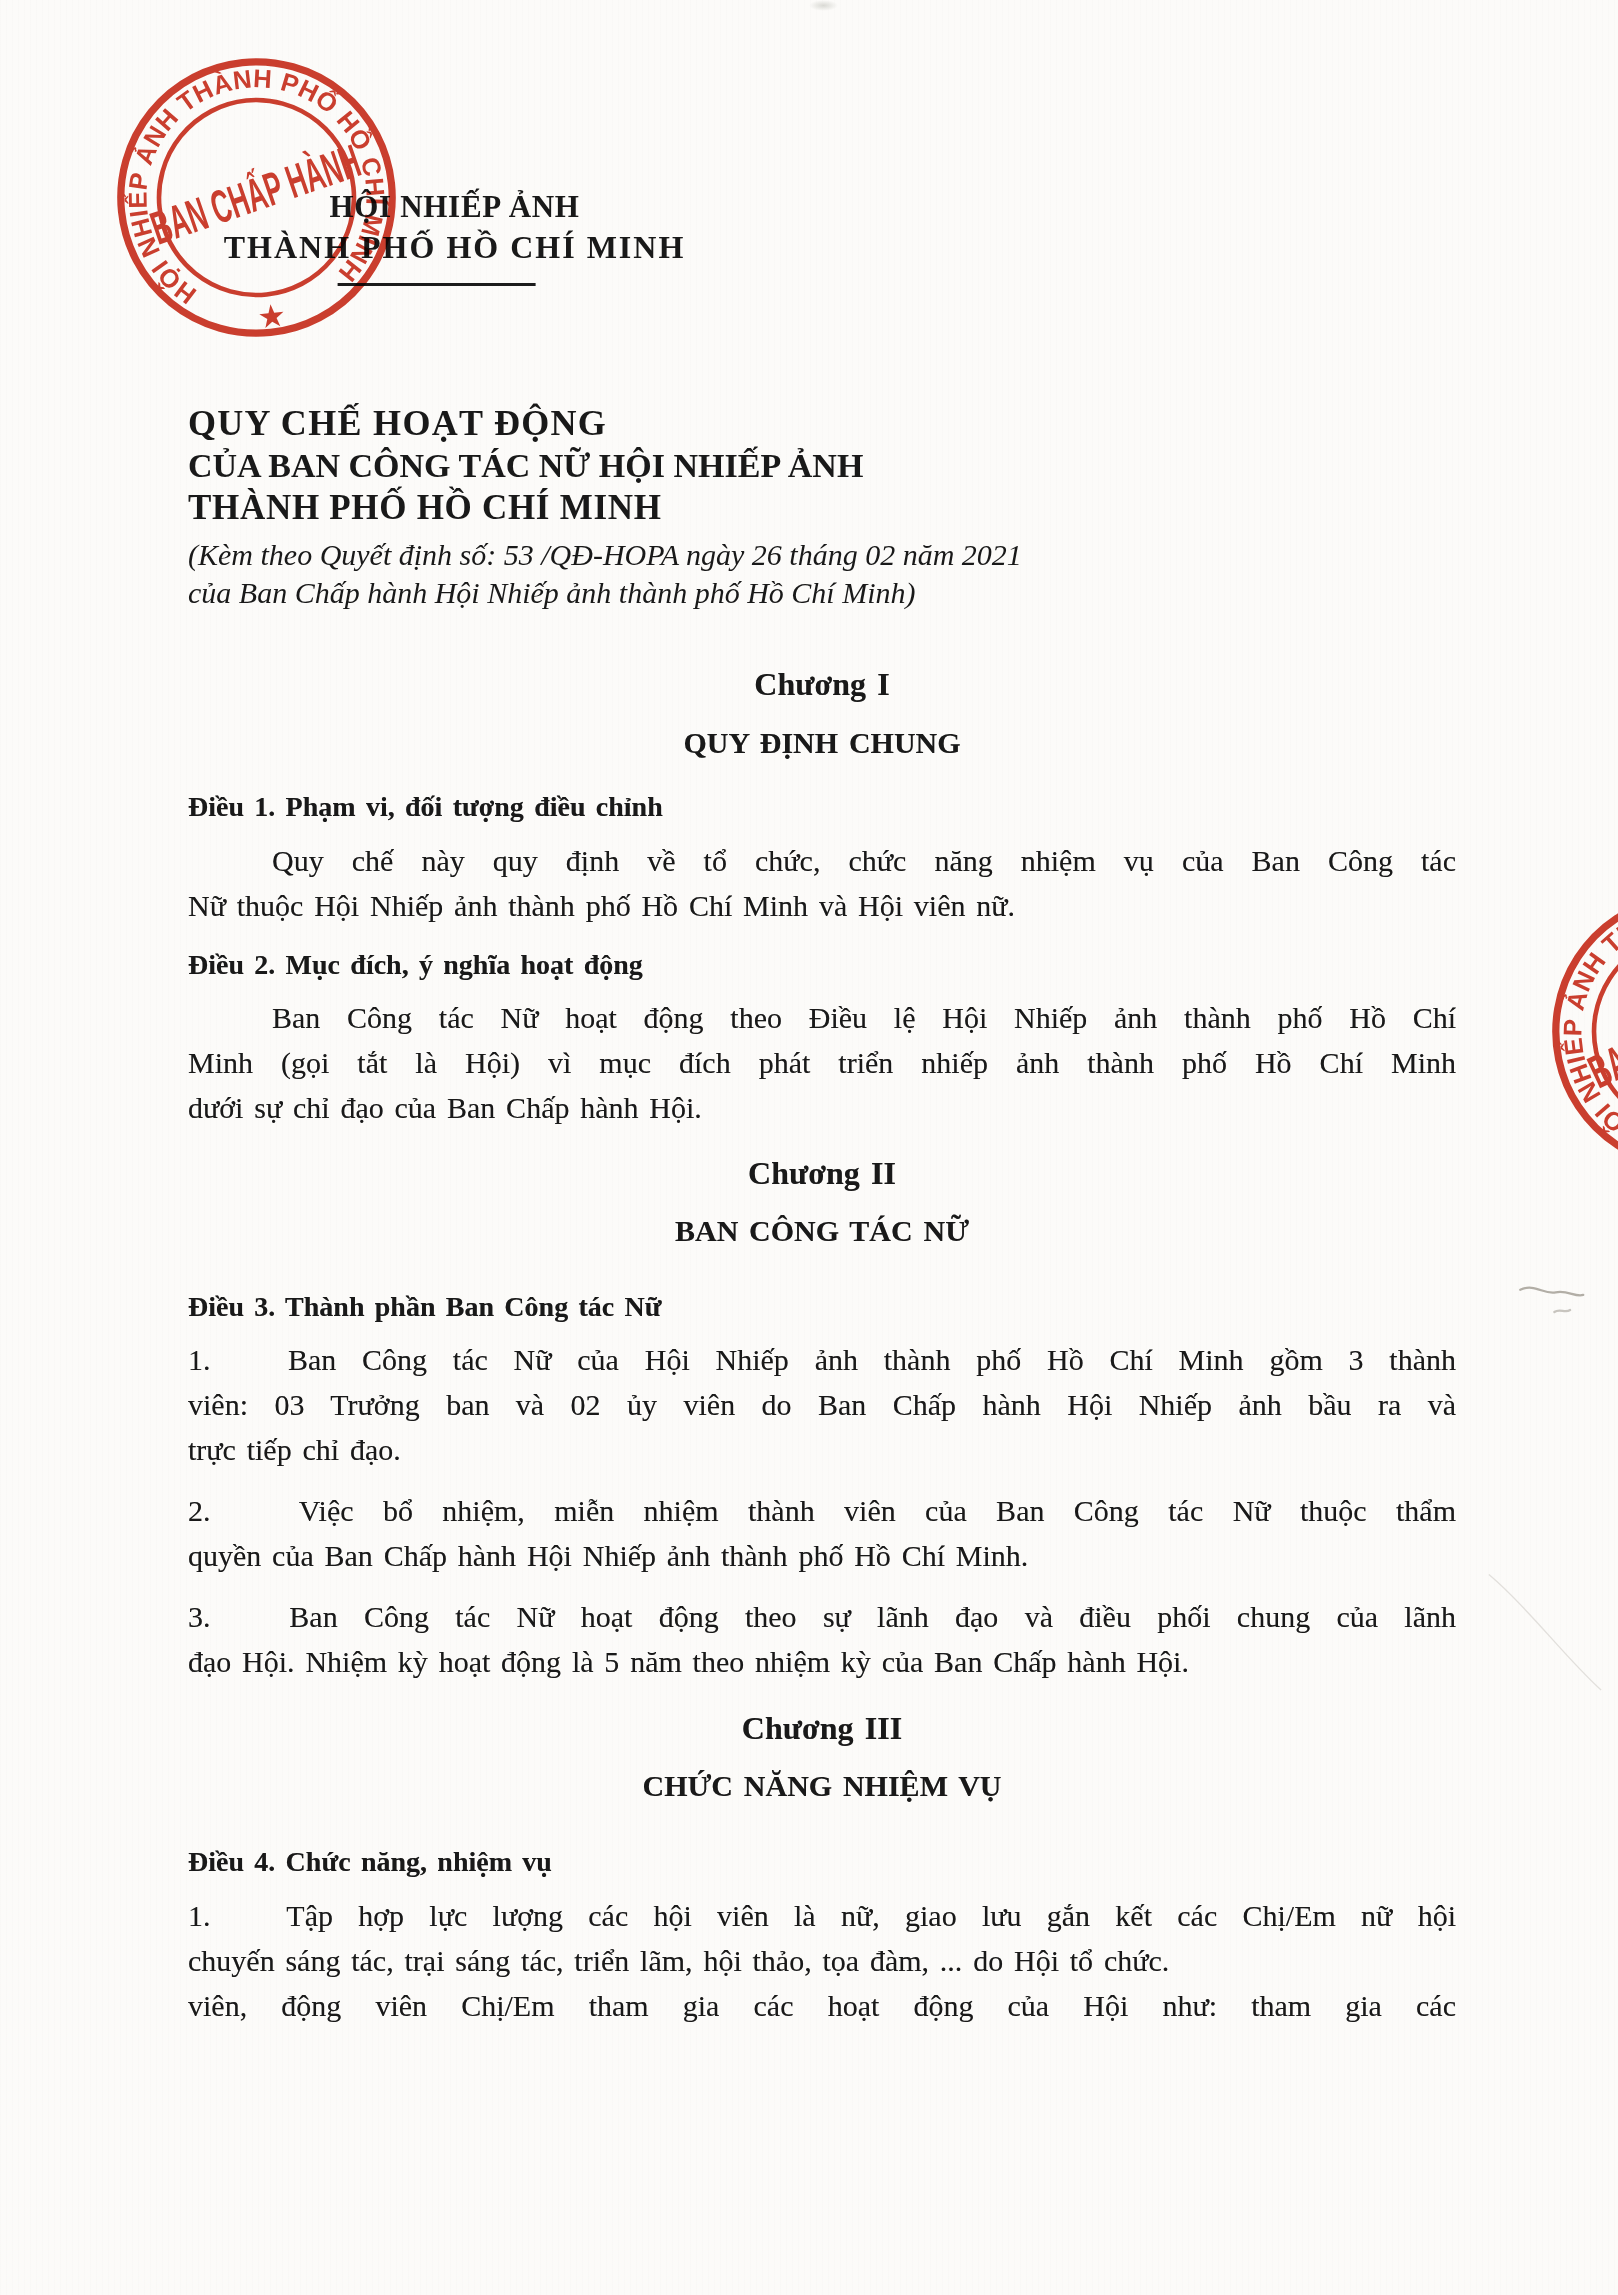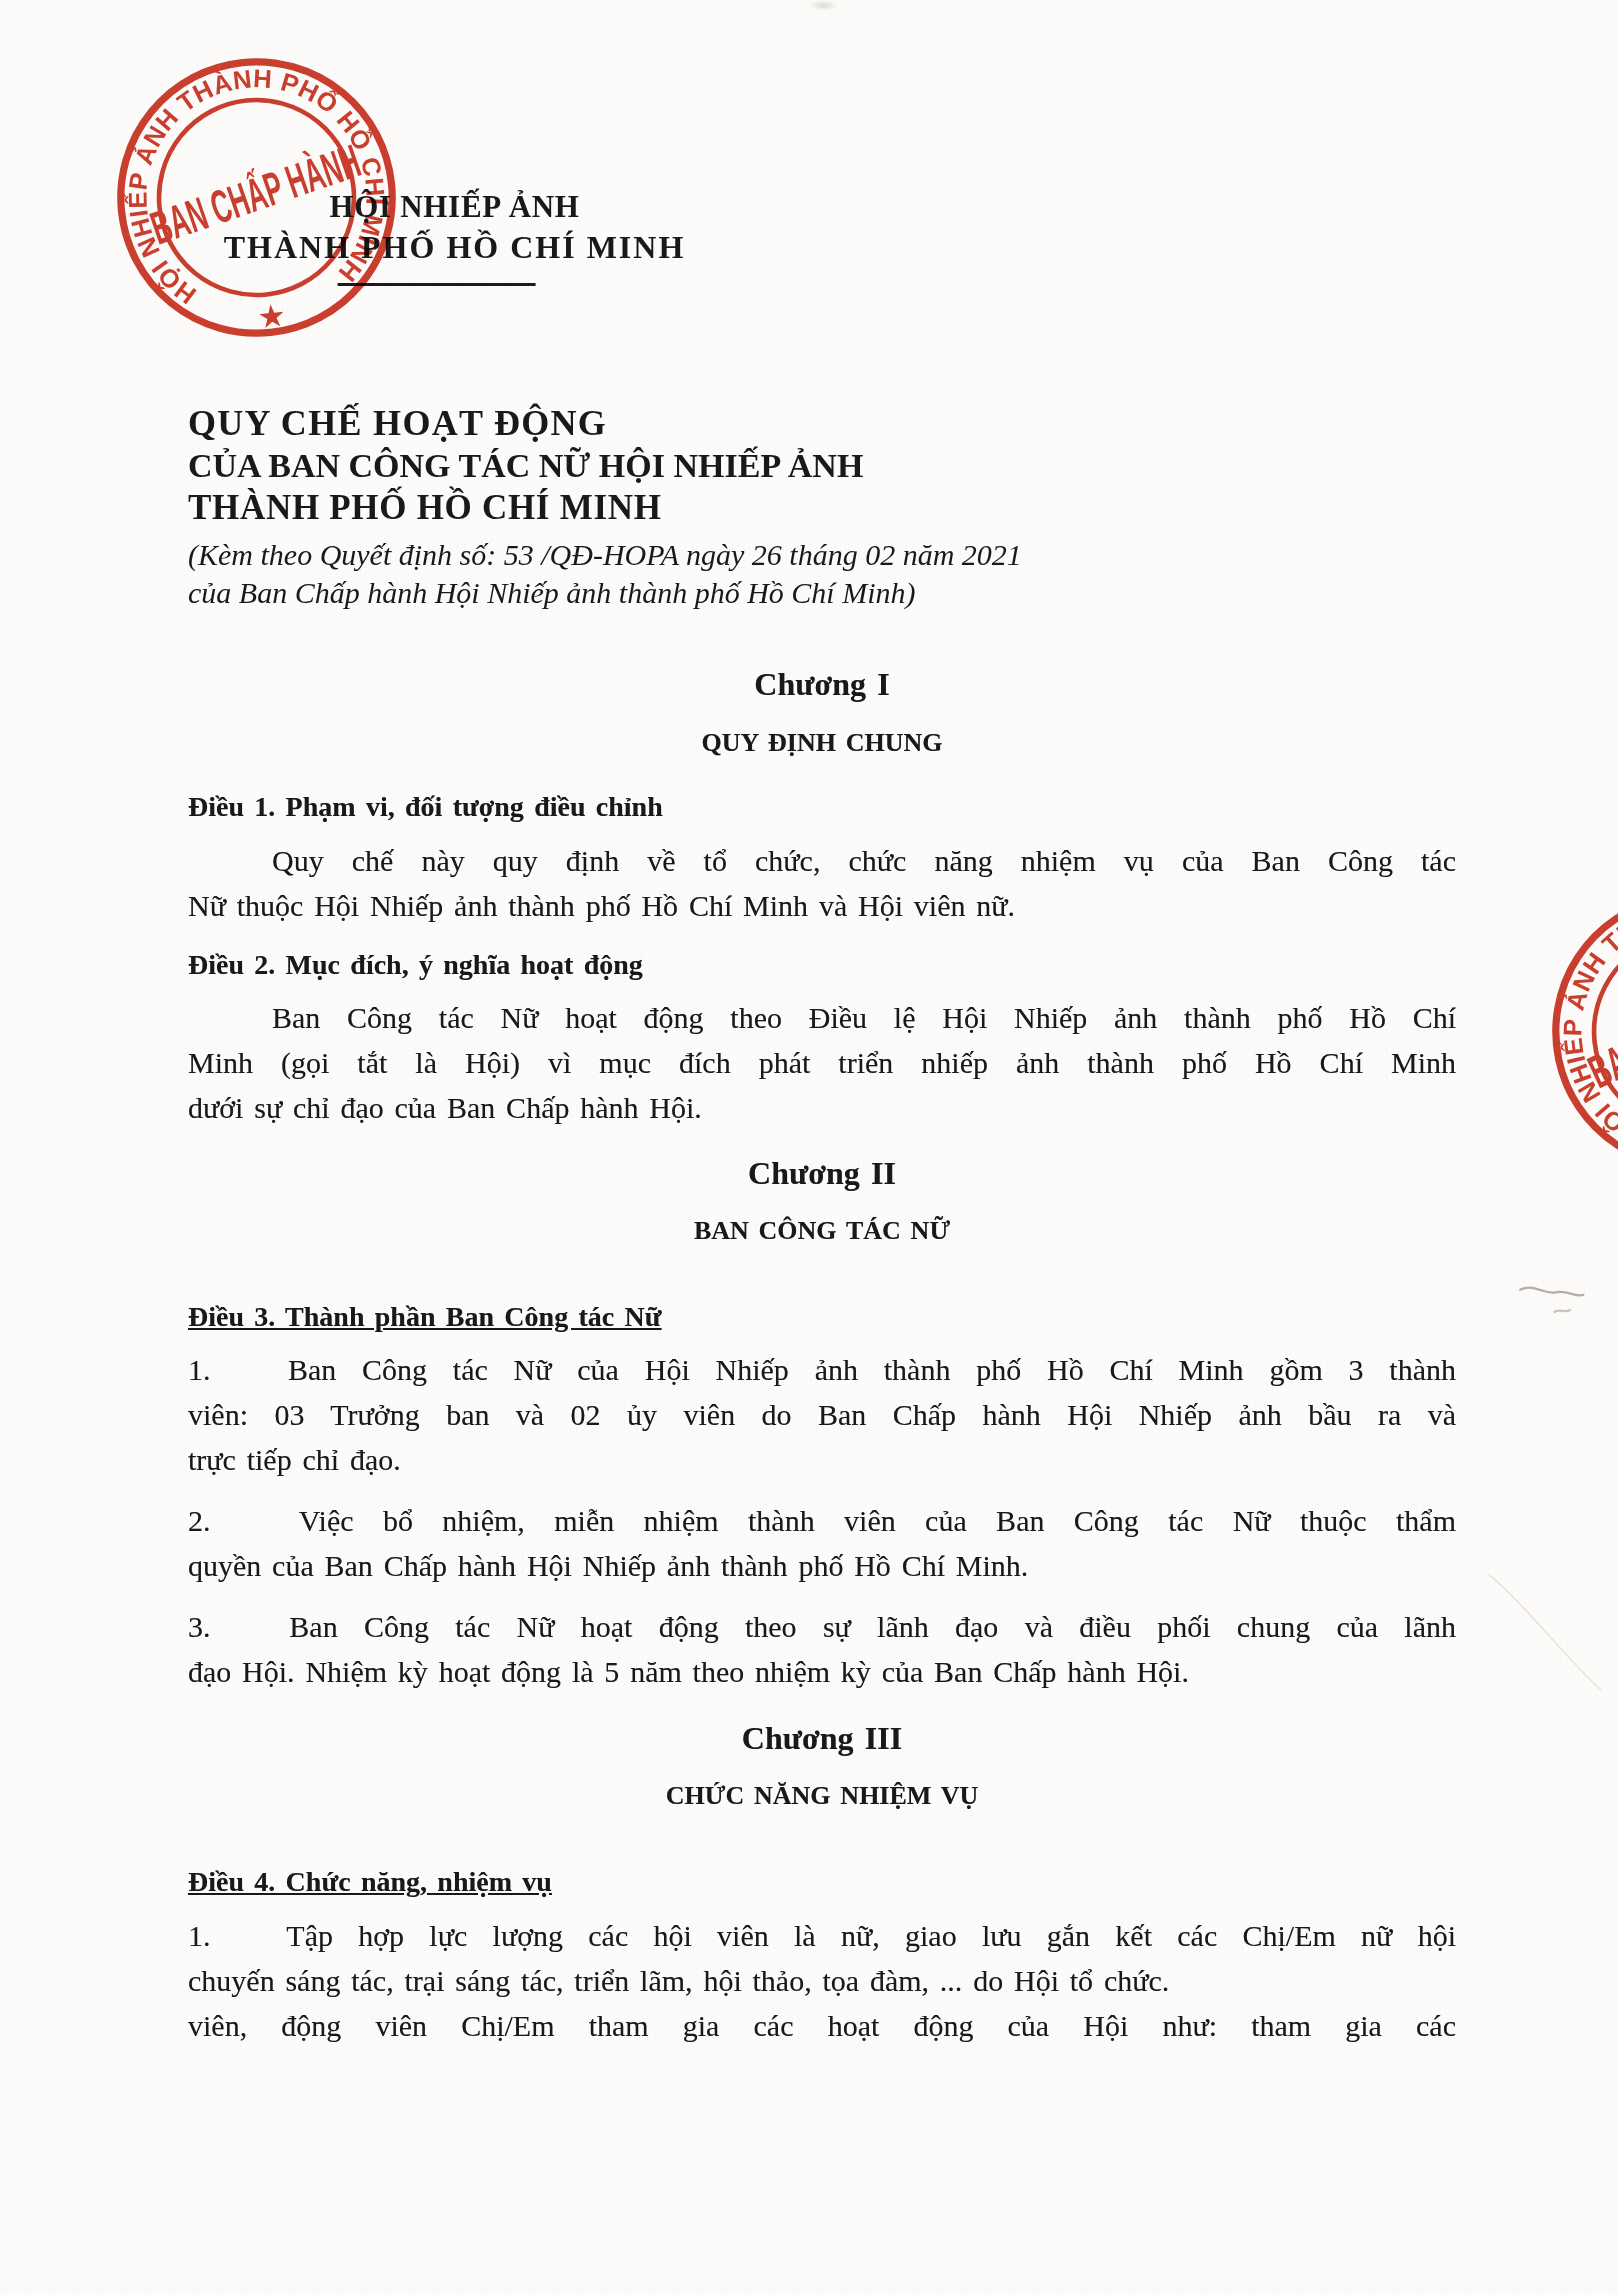--- a/index.html
+++ b/index.html
@@ -29,27 +29,27 @@
   .title-block .t1{font-size:36px;font-weight:bold;letter-spacing:1.3px;line-height:43px;}
   .title-block .t2{font-size:34px;font-weight:bold;line-height:42px;}
   .title-block .t3{font-size:35px;font-weight:bold;letter-spacing:0.7px;line-height:42px;}
   .title-block .n1{font-size:30px;font-style:italic;line-height:38px;margin-top:6.6px;}
   .title-block .n2{font-size:30px;font-style:italic;line-height:38px;}
 
   
   .content{left:188px;top:664px;width:1268px;font-size:30px;word-spacing:3.3px;
            text-shadow:0 0 0.3px rgba(20,20,20,0.4);}
   .chap{text-align:center;font-weight:bold;font-size:32px;line-height:40px;}
-  .chap-title{text-align:center;font-weight:bold;font-size:26px;line-height:41px;}
+  .chap-title{text-align:center;font-weight:bold;font-size:30px;line-height:41px;}
   .article{font-weight:bold;font-size:28px;line-height:40px;}
   .line{line-height:45px;}
   .just{text-align:justify;text-align-last:justify;text-justify:inter-word;}
   .ind{text-indent:84px;}
   .mt16{margin-top:10.5px;}.mt24{margin-top:16px;}.mt26{margin-top:17px;}
-  .mt28{margin-top:18.4px;}.mt34{margin-top:22.4px;}.mt36{margin-top:24px;}.mt44{margin-top:46px;text-decoration:underline;}
+  .mt28{margin-top:18.4px;}.mt34{margin-top:22.4px;}.mt36{margin-top:24px;}.mt44{margin-top:36px;}
 
   
   .stamp{width:303px;height:303px;mix-blend-mode:multiply;opacity:0.93;}
   .stamp-main{left:105px;top:46px;transform:rotate(-6deg);}
   .stamp-partial{left:1540px;top:880px;transform:rotate(-12deg);}
   .ring-text{font-family:"Liberation Sans","DejaVu Sans",sans-serif;font-weight:bold;
              font-size:39px;letter-spacing:2px;}
   .star-glyph{font-size:48px;}
   .center-text{font-family:"Liberation Sans","DejaVu Sans",sans-serif;font-weight:bold;font-size:58px;}
 

